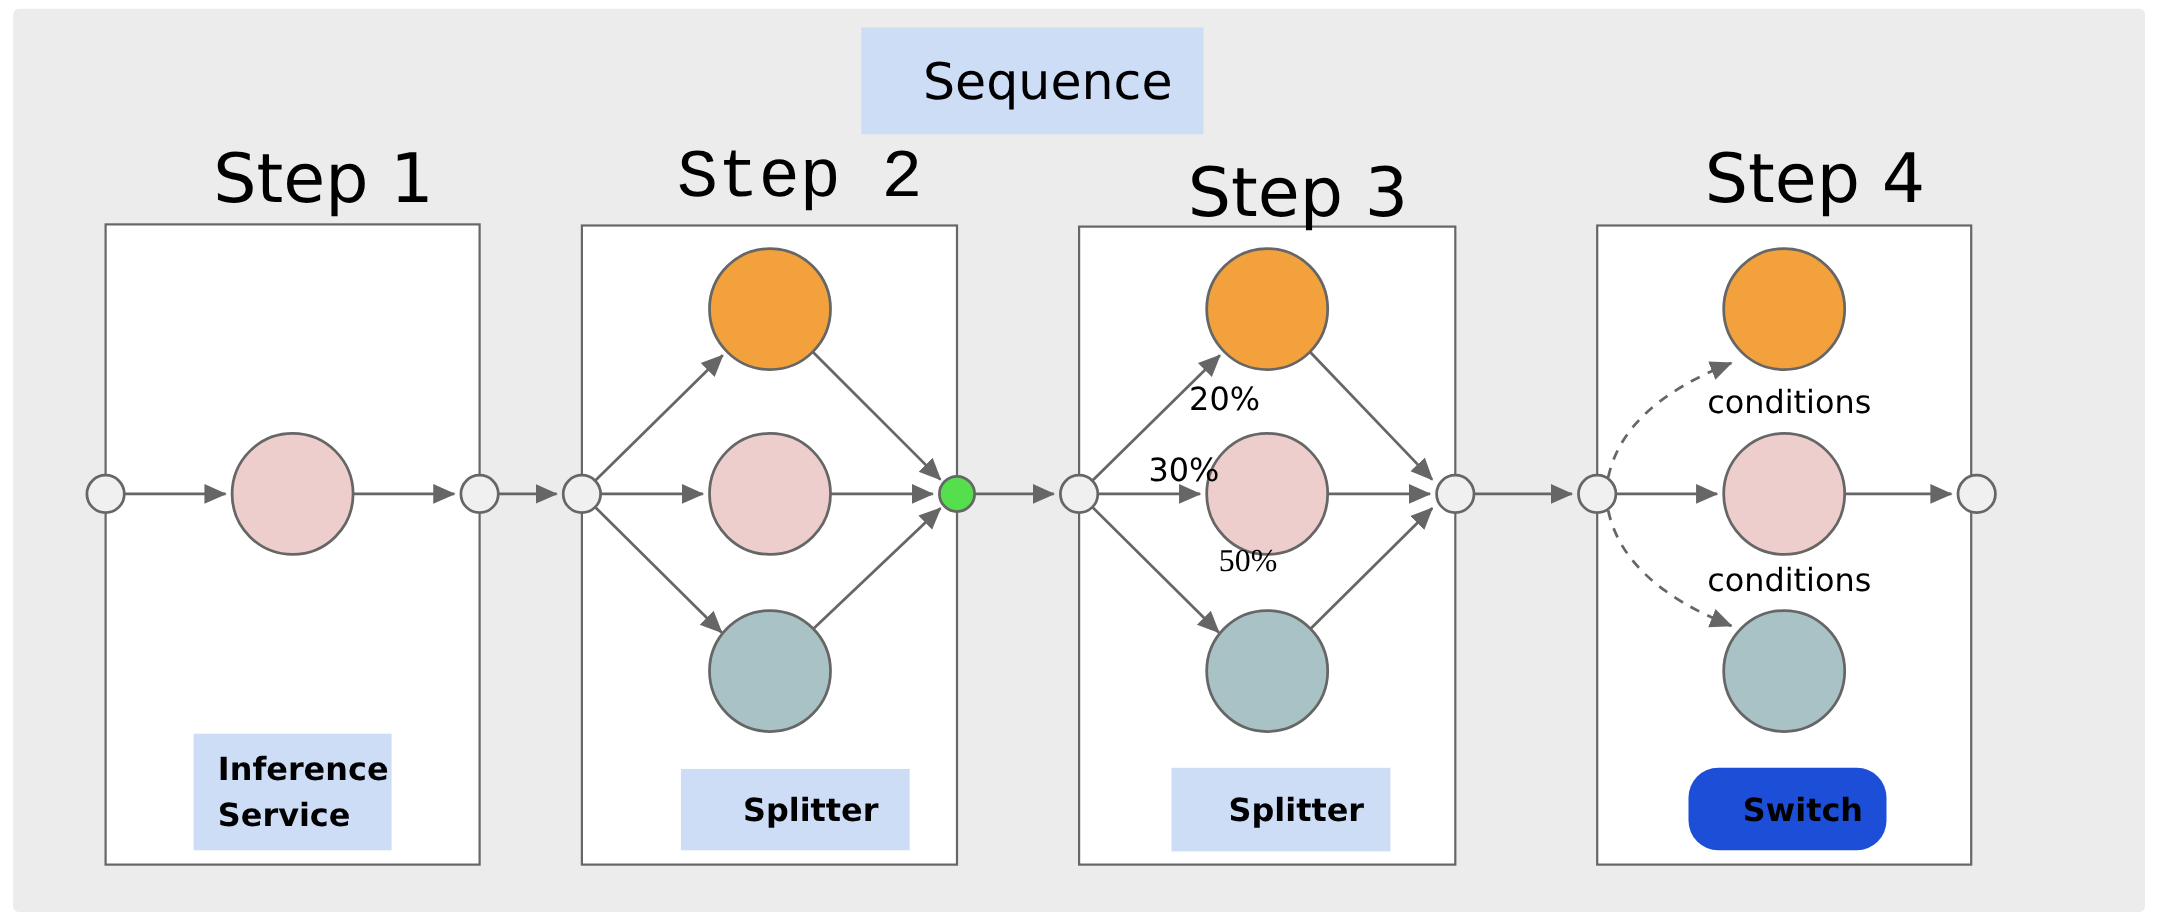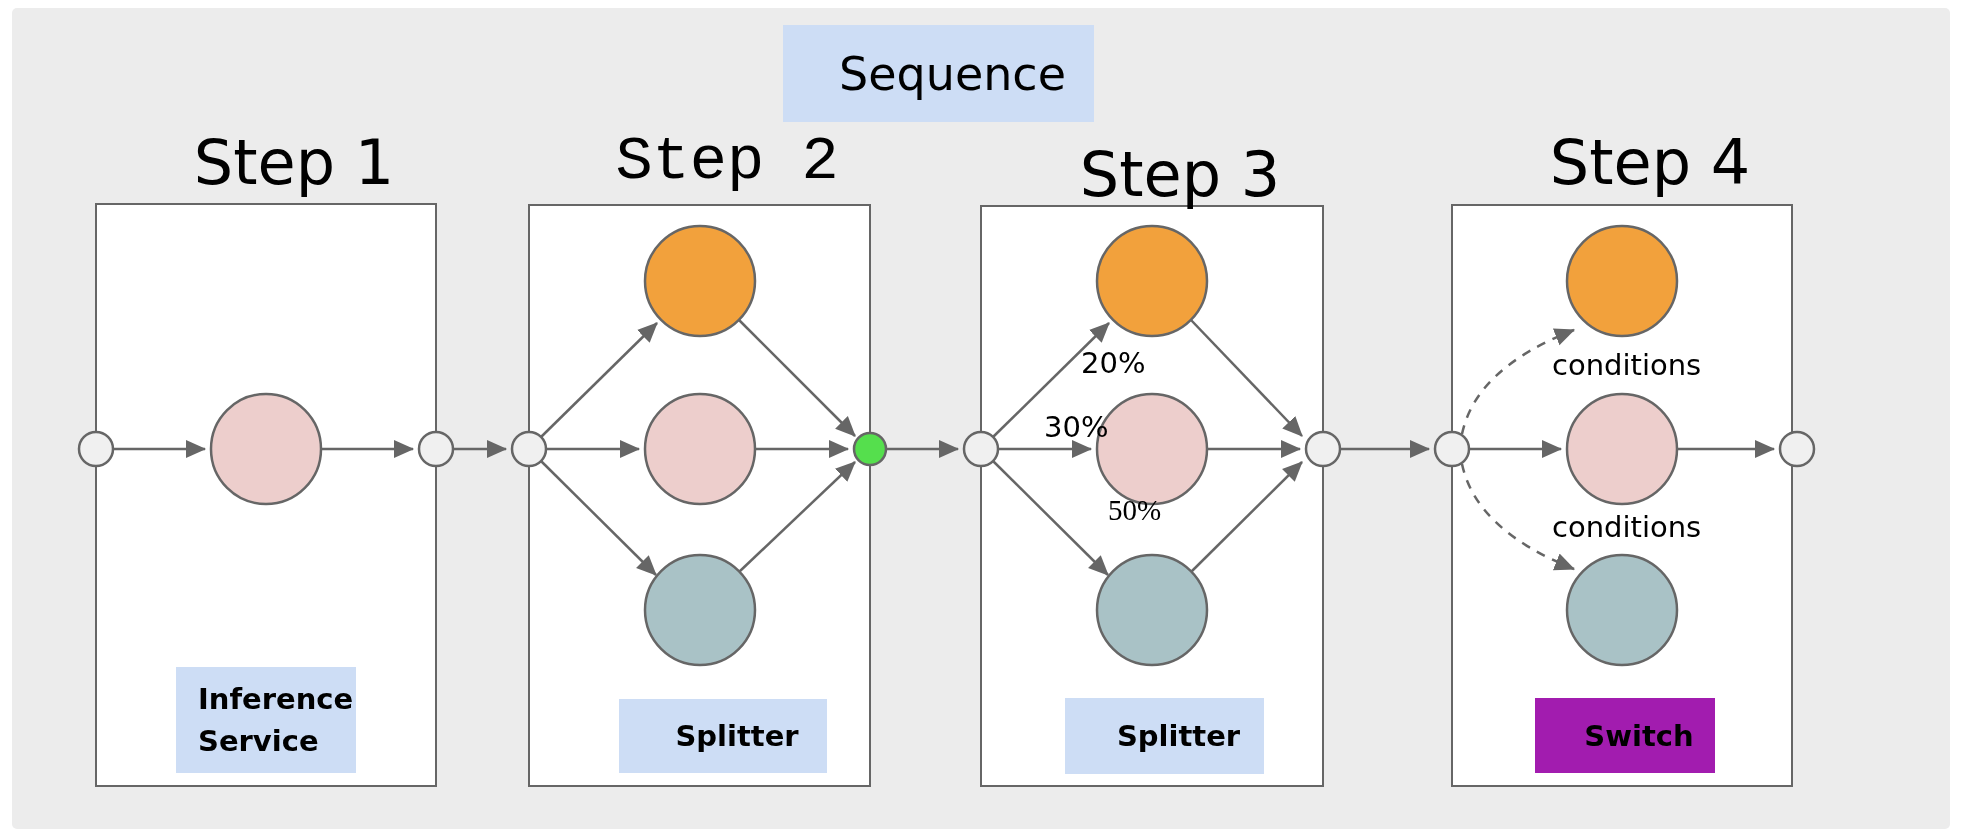--- a/index.html
+++ b/index.html
@@ -85,21 +85,21 @@
   <div class="overlay seq-title" style="background-color: rgb(205, 221, 245);">Sequence</div>
 
   <div class="overlay step-title" style="left:96px;">Step 1</div>
   <div class="overlay step-title" style="left:529px;font-family:Liberation Mono, monospace;">Step 2</div>
   <div class="overlay step-title" style="left:982px;margin-top:12px;">Step 3</div>
   <div class="overlay step-title" style="left:1452px;">Step 4</div>
 
   <div class="overlay tag left" style="left: 176px; top: 667px; width: 180px; height: 106px; background-color: rgb(205, 221, 245);">Inference Service</div>
   <div class="overlay tag" style="left: 619px; top: 699px; width: 180px; height: 74px; background-color: rgb(205, 221, 245);">Splitter</div>
   <div class="overlay tag" style="left: 1065px; top: 698px; width: 171px; height: 76px; background-color: rgb(205, 221, 245);">Splitter</div>
-  <div class="overlay tag" style="left: 1535px; top: 698px; width: 152px; height: 75px; background-color: #a21caf;">Switch</div>
+  <div class="overlay tag" style="left: 1535px; top: 698px; width: 152px; height: 75px; background-color: #1d4ed8; border-radius: 27px;">Switch</div>
 
   <div class="overlay small-label" style="left:1053px;top:346px;">20%</div>
   <div class="overlay small-label" style="left:1016px;top:410px;">30%</div>
   <div class="overlay small-label" style="left:1080px;top:494px;font-family:Liberation Serif, serif;">50%</div>
 
   <div class="overlay small-label" style="left:1524px;top:348px;">conditions</div>
   <div class="overlay small-label" style="left:1524px;top:510px;">conditions</div>
 
 </div>
 

